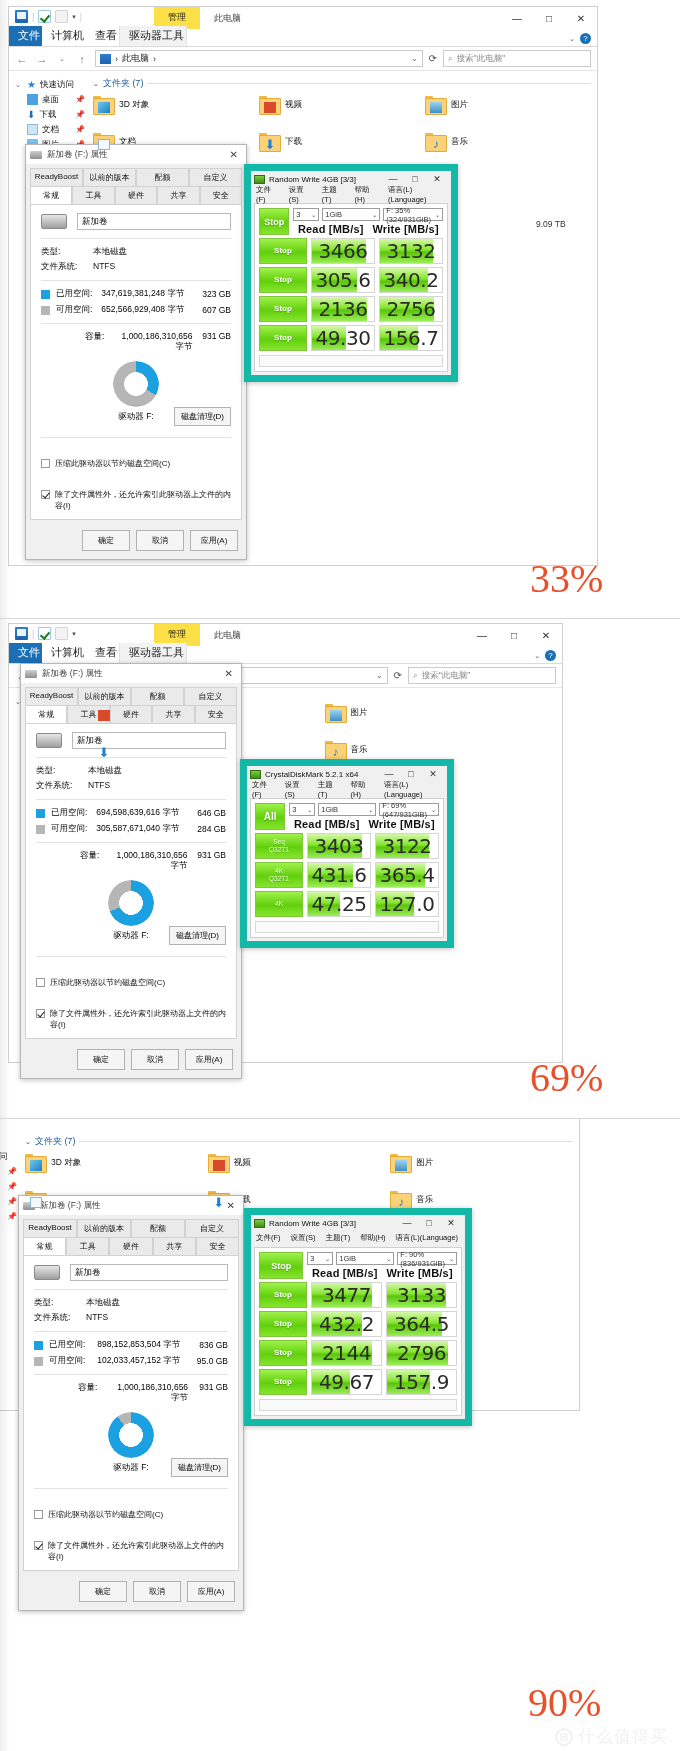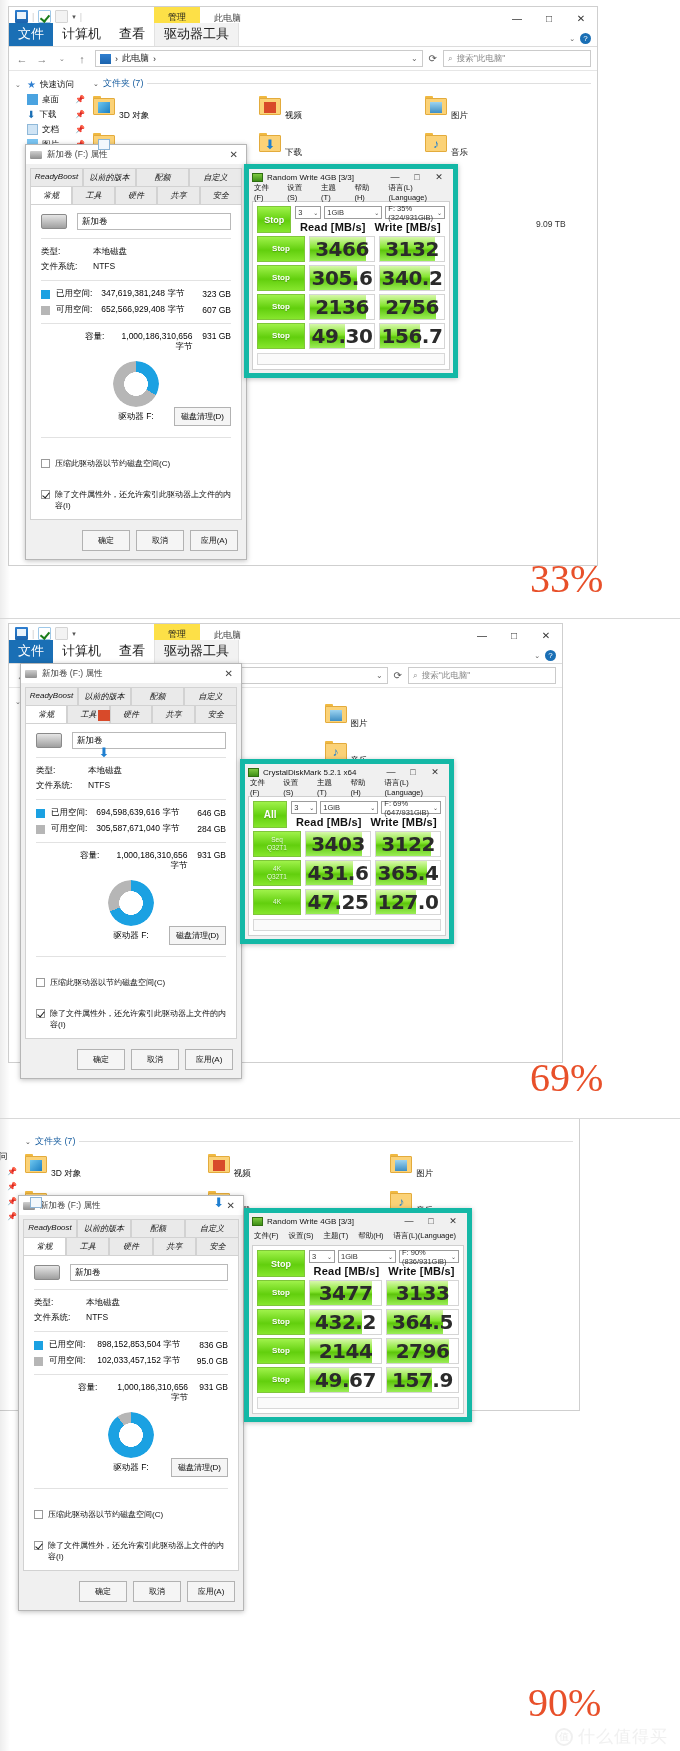--- a/index.html
+++ b/index.html
@@ -27,21 +27,21 @@
   .ico-chk { background:#fff; border:1px solid #9ec8e8; position:relative;}
   .ico-chk:after{content:"";position:absolute;left:3px;top:2px;width:4px;height:7px;border:solid #1a7d1a;border-width:0 2px 2px 0;transform:rotate(40deg);}
   .ico-fold { background:#f3f3f3;border:1px solid #d4d4d4;}
   .qat-caret { font-size:7px; color:#555; }
   .ex-tabs { position:absolute; left:145px; top:0; display:flex; height:22px; }
   .ex-tab-mgmt { background:#fde047; color:#1a1a1a; padding:4px 14px 0 14px; font-size:9px;text-align:center; }
   .ex-tab-title { color:#444; padding:5px 10px 0 14px; font-size:9px; }
   .ex-winbtns { position:absolute; right:0; top:0; display:flex; }
   .ex-winbtn { width:32px; height:22px; display:flex; align-items:center; justify-content:center; color:#333; font-size:10px; }
   .ex-ribbon { height:18px; background:#fff; border-bottom:1px solid #dcdcdc; position:relative; display:flex; align-items:flex-end; }
-  .rb-item { font-size:13px; padding:2px 9px 3px 9px; color:#222; }
+  .rb-item { font-size:11px; padding:2px 2px 3px 9px; color:#222; }
   .rb-item.active { background:#1a6fb5; color:#fff; }
   .rb-item.sub { background:#f2f2f2; border-left:1px solid #e2e2e2; border-right:1px solid #e2e2e2; }
   .rb-help { position:absolute; right:6px; bottom:2px; display:flex; align-items:center; gap:5px; }
   .rb-help .q { width:11px;height:11px;border-radius:50%;background:#1a6fb5;color:#fff;font-size:8px;display:flex;align-items:center;justify-content:center;}
   .ex-addrbar { height:24px; background:#fff; display:flex; align-items:center; padding:0 6px; gap:6px; border-bottom:1px solid #e6e6e6;}
   .nav-btn { width:14px; text-align:center; color:#777; font-size:11px; }
   .addr-box { flex:1; height:17px; border:1px solid #cbcbcb; background:#fff; display:flex; align-items:center; padding:0 4px; gap:4px; font-size:9px; color:#222;}
   .addr-ico { width:11px;height:10px;background:linear-gradient(#2f7fd0,#1b63ad); }
   .addr-caret { margin-left:auto; color:#666; font-size:8px; }
   .refresh { color:#555; font-size:10px; }
@@ -67,29 +67,29 @@
   .fldr { width:20px;height:17px;position:relative;flex:none; margin-top:2px;}
   .fldr:before{content:"";position:absolute;left:0;top:0;width:8px;height:3px;background:#f0b941;border-radius:1px 1px 0 0;}
   .fldr:after{content:"";position:absolute;left:0;top:2px;width:20px;height:15px;background:#fbd277;border:1px solid #e3ab3c;border-radius:1px;}
   .fldr .glyph{position:absolute;z-index:3;left:5px;top:6px;width:12px;height:11px;}
   .g-3d{background:linear-gradient(135deg,#6fc7ef,#1b7fc4);}
   .g-doc{background:#f3f8fc;border:1px solid #8cb4d6;}
   .g-vid{background:#d84a2a;}
   .g-pic{background:linear-gradient(#9cd3f0,#3f8fc4);}
   .g-dl{color:#1f7fd0;font-size:13px;line-height:11px;text-align:center;}
   .g-mus{color:#1f7fd0;font-size:12px;line-height:11px;text-align:center;}
-  .item-label{font-size:8.5px;color:#111;margin-top:16px;}
+  .item-label{font-size:8.5px;color:#111;margin-top:5px;}
 
   
   .propdlg { position:absolute; background:#f0f0f0; border:1px solid #b6b6b6; box-shadow:0 1px 5px rgba(0,0,0,.25); }
   .pd-title { height:19px; background:#fff; display:flex; align-items:center; padding:0 4px; gap:5px; }
   .pd-title .tico { width:12px;height:8px;background:linear-gradient(#cfcfcf,#8e8e8e);border-radius:1px;}
   .pd-title .ttxt { font-size:8.5px;color:#444; }
   .pd-title .tclose { margin-left:auto;color:#444;font-size:10px;padding:0 4px;}
-  .pd-tabs { display:flex; padding:4px 4px 0 4px; background:#f0f0f0;font-style:italic;}
+  .pd-tabs { display:flex; padding:4px 4px 0 4px; background:#f0f0f0;}
   .pd-tabrow { display:flex; width:100%; }
   .pd-tab { flex:1; text-align:center; font-size:8px; padding:3px 0; border:1px solid #d2d2d2; border-bottom:none; background:#eaeaea; color:#111;}
   .pd-tab.active { background:#fff; }
   .pd-page { background:#fff; border:1px solid #d2d2d2; margin:0 4px 4px 4px; padding:8px 10px; }
   .pd-volrow { display:flex; align-items:center; gap:10px; margin-bottom:8px;}
   .pd-drvico { width:26px;height:15px;background:linear-gradient(#e6e6e6,#9f9f9f);border:1px solid #8a8a8a;border-radius:2px;flex:none;}
   .pd-volinput { flex:1; height:17px; border:1px solid #b9b9b9; background:#fff; font-size:8.5px; padding:2px 4px; color:#111;}
   .pd-sep { height:1px; background:#e2e2e2; margin:7px 0; }
   .pd-kv { display:flex; font-size:8.5px; margin:3px 0; }
   .pd-kv .k { width:52px; color:#111; }
@@ -108,21 +108,21 @@
   .donut { width:46px;height:46px;border-radius:50%; margin:8px auto 4px auto; }
   .pd-driveline { text-align:center; font-size:8.5px; margin-top:2px; position:relative;}
   .pd-cleanbtn { position:absolute; right:0; top:-4px; font-size:8px; padding:3px 6px; border:1px solid #b2b2b2; background:#f5f5f5;}
   .pd-check { display:flex; align-items:flex-start; gap:5px; font-size:8px; margin-top:20px; color:#111;}
   .cb { width:9px;height:9px;border:1px solid #9a9a9a;background:#fff;flex:none;margin-top:1px;position:relative;}
   .cb.on:after{content:"";position:absolute;left:2px;top:0px;width:3px;height:6px;border:solid #1a1a1a;border-width:0 1.5px 1.5px 0;transform:rotate(40deg);}
   .pd-footer { display:flex; justify-content:flex-end; gap:6px; padding:6px 8px 8px 8px; }
   .pd-btn { font-size:8px; padding:4px 0; width:48px; text-align:center; border:1px solid #b2b2b2; background:#f5f5f5; color:#111;}
 
   
-  .cdm { position:absolute; background:#f0f0f0; border:5px solid #14b8a6; box-shadow:0 1px 5px rgba(0,0,0,.25); }
+  .cdm { position:absolute; background:#f0f0f0; border:7px solid #14b8a6; box-shadow:0 1px 5px rgba(0,0,0,.25); }
   .cdm-title { height:16px; display:flex; align-items:center; padding:0 3px; gap:4px; background:#f0f0f0;}
   .cdm-ico { width:11px;height:9px;background:linear-gradient(#7ec940,#3e8f16);border:1px solid #2f6f10;flex:none;}
   .cdm-ttl { font-size:8px;color:#111; }
   .cdm-btns { margin-left:auto; display:flex; }
   .cdm-btn { width:22px;text-align:center;color:#333;font-size:9px; }
   .cdm-menu { height:14px; display:flex; align-items:center; gap:10px; padding:0 5px; font-size:7.5px; color:#111;}
   .cdm-inner { background:#fff; border:1px solid #cfcfcf; margin:2px 3px 3px 3px; padding:4px; }
   .cdm-toprow { display:flex; gap:4px; align-items:stretch; }
   .cdm-allbtn { width:48px; display:flex; align-items:center; justify-content:center;
      background:linear-gradient(#9ff24a,#62cf0d 55%,#86e62d); border:1px solid #7fc63a; color:#fff;
@@ -140,21 +140,21 @@
   .cdm-row { display:flex; gap:4px; margin-top:3px; }
   .cdm-lbl { width:48px; display:flex; flex-direction:column; align-items:center; justify-content:center;
      background:linear-gradient(#9ff24a,#62cf0d 55%,#86e62d); border:1px solid #7fc63a; color:#eafde0;
      font-size:6.5px; line-height:8px; text-shadow:0 1px 1px rgba(0,0,0,.22); padding:2px 0;}
   .cdm-lbl.stop { font-size:8px; font-weight:bold; color:#fff;}
   .cdm-vals { flex:1; display:flex; gap:4px; }
   .cdm-val { flex:1; border:1px solid #d5d5d5; background:#fff; position:relative; height:26px; overflow:hidden; }
   .cdm-fill { position:absolute; left:0; top:0; bottom:0;
      background:linear-gradient(#d7f8ab,#84e52f 45%,#5cc40b 55%,#9bee57); }
   .cdm-num { position:absolute; left:0; right:0; top:0; bottom:0; display:flex; align-items:center; justify-content:center;
-     font-family:"DejaVu Sans","Liberation Sans",sans-serif; font-weight:bold; font-size:20px; color:#2b2b2b; letter-spacing:-.5px;}
+     font-family:"DejaVu Sans","Liberation Sans",sans-serif; font-weight:normal; font-size:20px; color:#2b2b2b; letter-spacing:-.5px;}
   .cdm-status { margin-top:4px; height:12px; border:1px solid #d8d8d8; background:#fafafa; }
 
   
   .pct { position:absolute; font-family:"Liberation Serif","DejaVu Serif",serif; color:#e8502a; font-size:40px; }
   .wm { position:absolute; display:flex; align-items:center; gap:5px; opacity:.5; }
   .wm-badge { width:18px;height:18px;border-radius:50%;border:2px solid #e0e0e0;color:#dcdcdc;display:flex;align-items:center;justify-content:center;font-size:10px;}
   .wm-txt { color:#e2e2e2; font-size:17px; letter-spacing:1px; }
   .edge-shade { position:absolute; left:0; top:0; width:10px; bottom:0; background:linear-gradient(90deg,rgba(0,0,0,.07),rgba(0,0,0,0)); }
 </style>
 </head>

